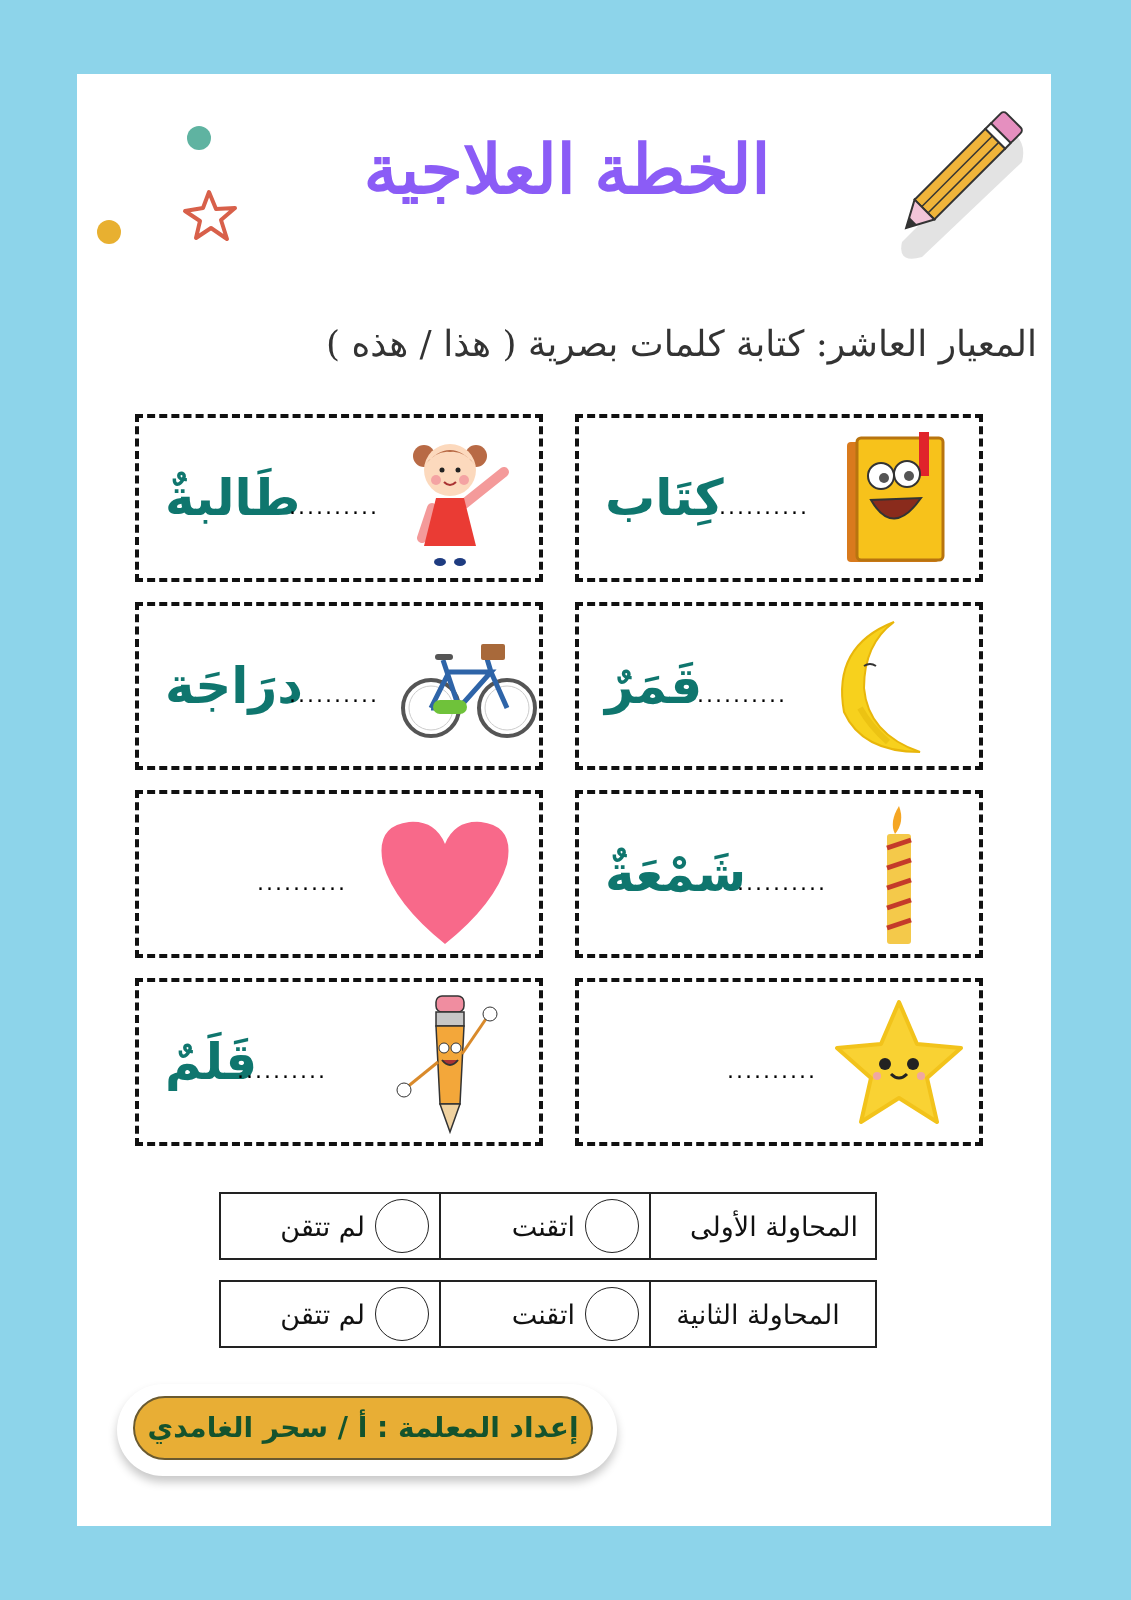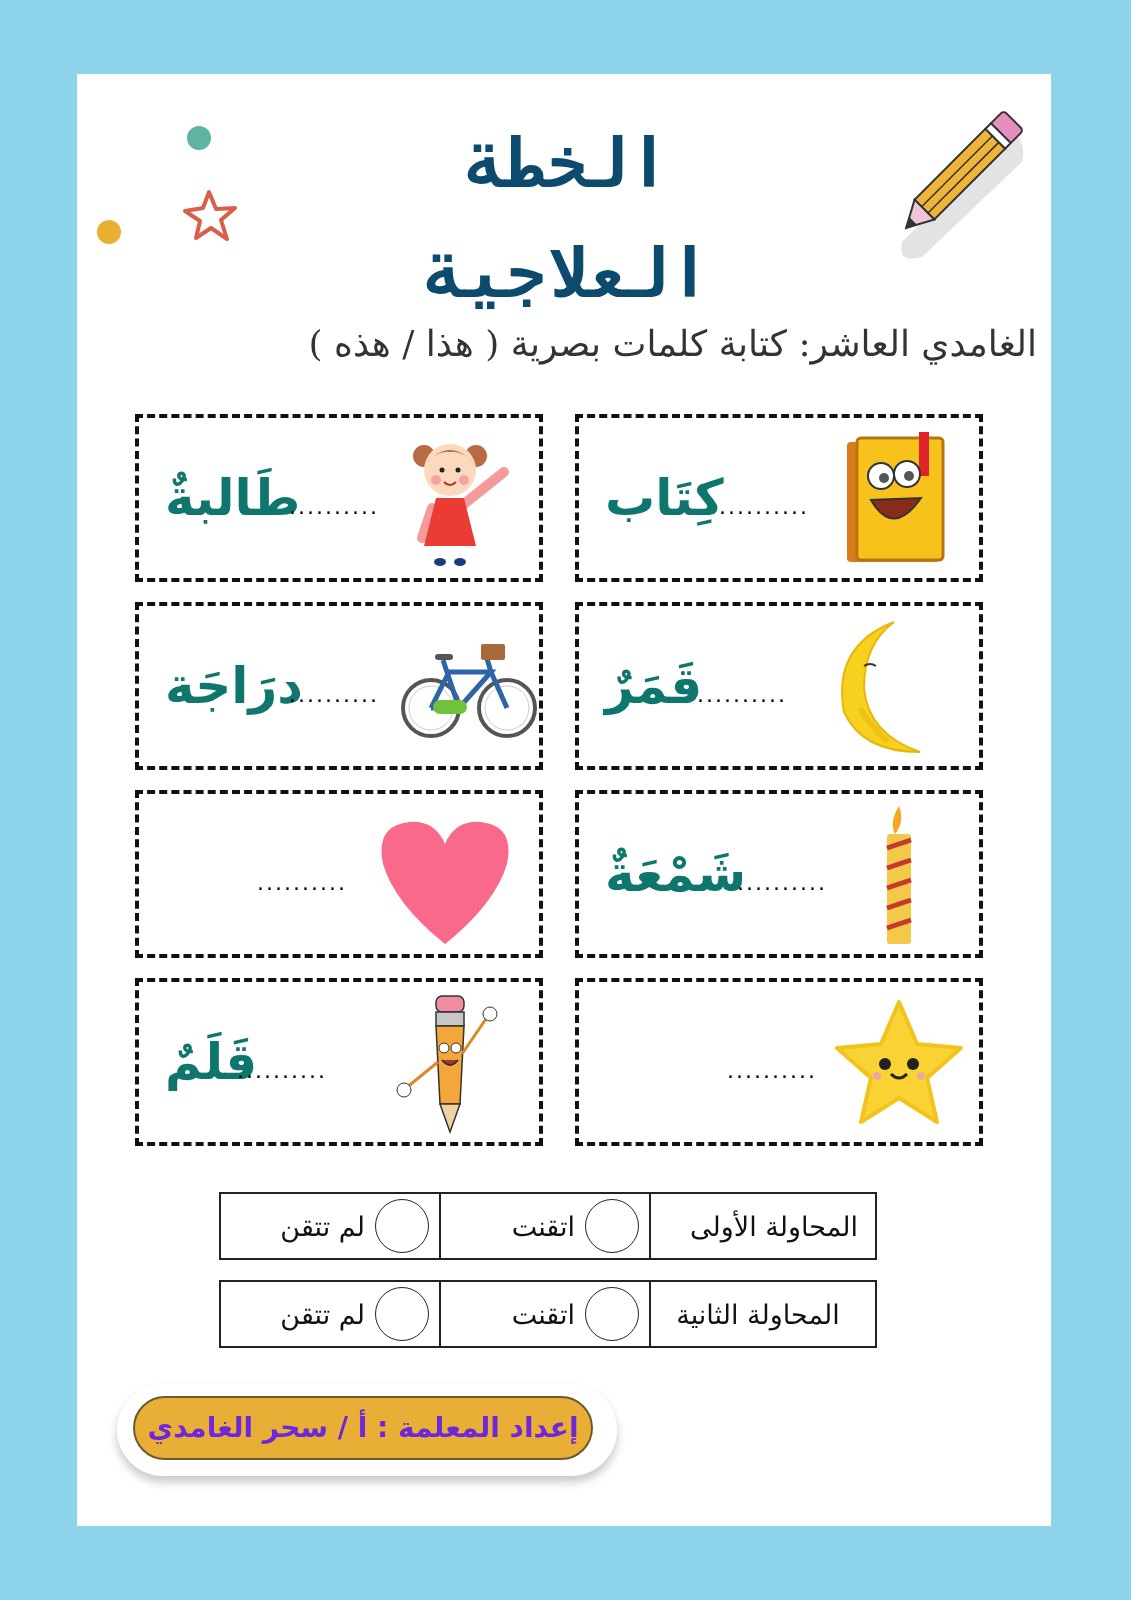--- a/index.html
+++ b/index.html
@@ -12,25 +12,25 @@
   .page {
     position: absolute;
     left: 77px; top: 74px;
     width: 974px; height: 1452px;
     background: #ffffff;
   }
   .title {
     position: absolute;
     left: 230px; top: 40px; width: 520px; height: 110px;
     text-align: center;
-    font-family: Liberation Mono, monospace;
+    font-family: Liberation Sans, sans-serif;
     font-weight: bold;
     font-size: 68px;
     line-height: 110px;
-    color: #0c4a6e;
+    color: #8b5cf6;
     direction: rtl;
   }
   .deco { position: absolute; }
   .dot-teal { left: 110px; top: 52px; width: 24px; height: 24px; border-radius: 50%; background: #5fb3a1; }
   .dot-gold { left: 20px; top: 146px; width: 24px; height: 24px; border-radius: 50%; background: #e8b030; }
   .star-outline { left: 104px; top: 112px; width: 60px; height: 60px; }
   .pencil-top { left: 805px; top: 18px; width: 150px; height: 170px; }
 
   .subtitle {
     position: absolute;
@@ -109,21 +109,21 @@
     width: 460px; height: 64px;
     border-radius: 32px;
     background: #e8ae35;
     border: 2px solid #6a5a30;
     text-align: center;
     direction: rtl;
     font-family: "DejaVu Sans", sans-serif;
     font-weight: bold;
     font-size: 28px;
     line-height: 60px;
-    color: #6d28d9;
+    color: #14532d;
   }
 </style>
 </head>
 <body>
 
 <div class="page">
 
   <div class="deco dot-teal"></div>
   <div class="deco dot-gold"></div>
   <svg class="deco star-outline" viewBox="0 0 60 60">
@@ -136,21 +136,21 @@
       <rect x="-14" y="-62" width="28" height="8" fill="#fff" stroke="#333" stroke-width="2"></rect>
       <rect x="-14" y="-54" width="28" height="100" fill="#f0b43a" stroke="#333" stroke-width="2"></rect>
       <line x1="-4" y1="-54" x2="-4" y2="46" stroke="#333" stroke-width="1.5"></line>
       <line x1="5" y1="-54" x2="5" y2="46" stroke="#333" stroke-width="1.5"></line>
       <polygon points="-14,46 14,46 0,72" fill="#f2c4d8" stroke="#333" stroke-width="2"></polygon>
       <polygon points="-5,62 5,62 0,72" fill="#333"></polygon>
     </g>
   </svg>
 
   <div class="title">الخطة العلاجية</div>
-  <div class="subtitle">الغامدي العاشر: كتابة كلمات بصرية ( هذا / هذه )</div>
+  <div class="subtitle">المعيار العاشر: كتابة كلمات بصرية ( هذا / هذه )</div>
 
   <div class="card" style="left:498px; top:340px;">
     <span class="word">كِتَاب</span>
     <span class="blank" style="left:140px;">..........</span>
     <svg class="pic" style="left:250px;" viewBox="0 0 140 142">
       <rect x="18" y="14" width="92" height="120" rx="4" fill="#d97a1d"></rect>
       <rect x="28" y="10" width="86" height="122" rx="4" fill="#f7c21b" stroke="#b8740f" stroke-width="3"></rect>
       <rect x="90" y="4" width="10" height="44" fill="#e0242b"></rect>
       <circle cx="52" cy="48" r="13" fill="#fff" stroke="#333" stroke-width="2"></circle>
       <circle cx="78" cy="46" r="13" fill="#fff" stroke="#333" stroke-width="2"></circle>

